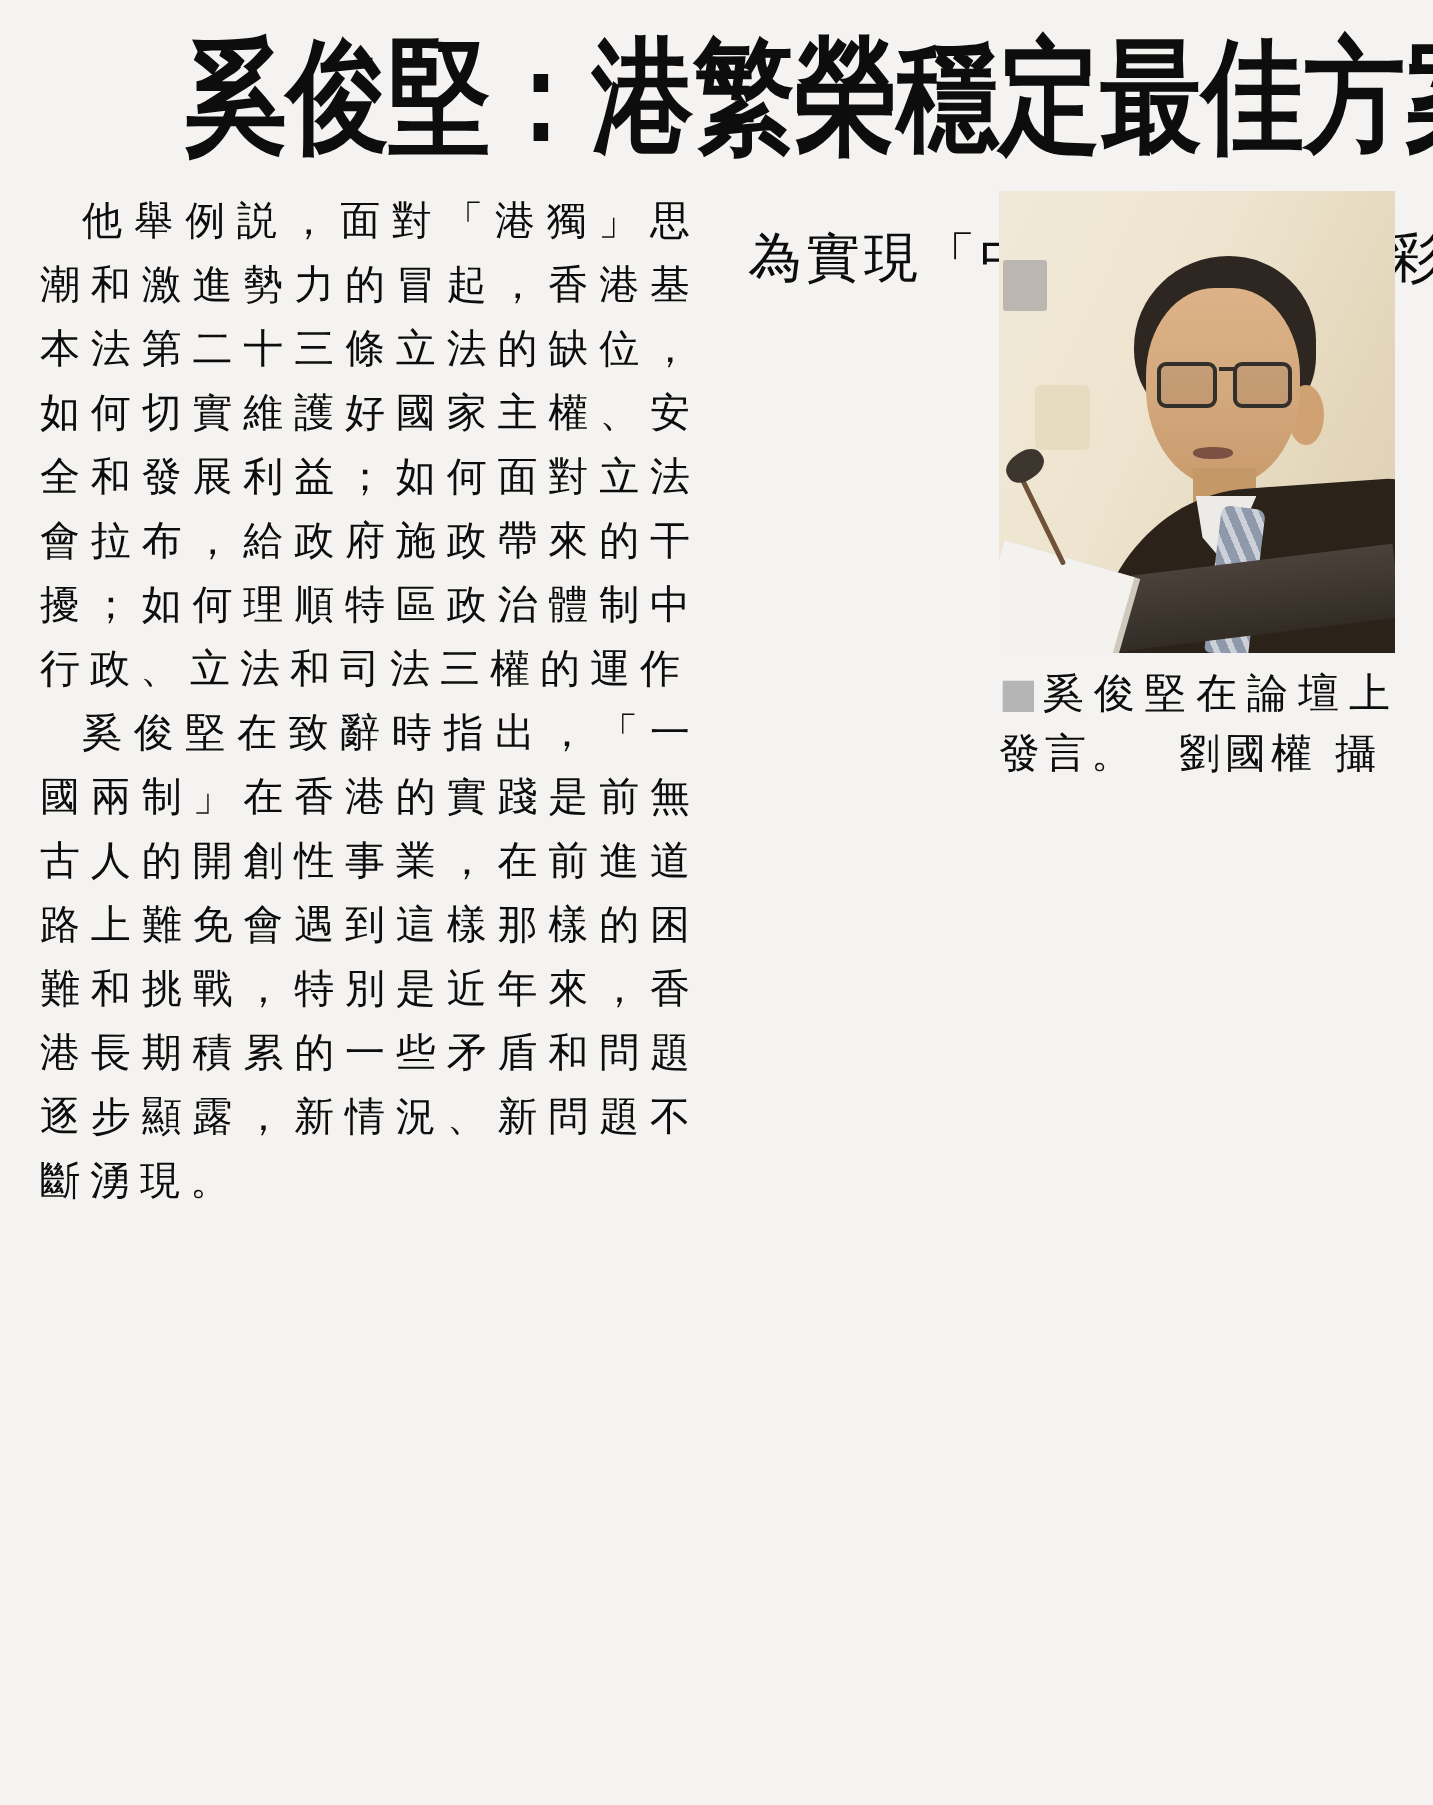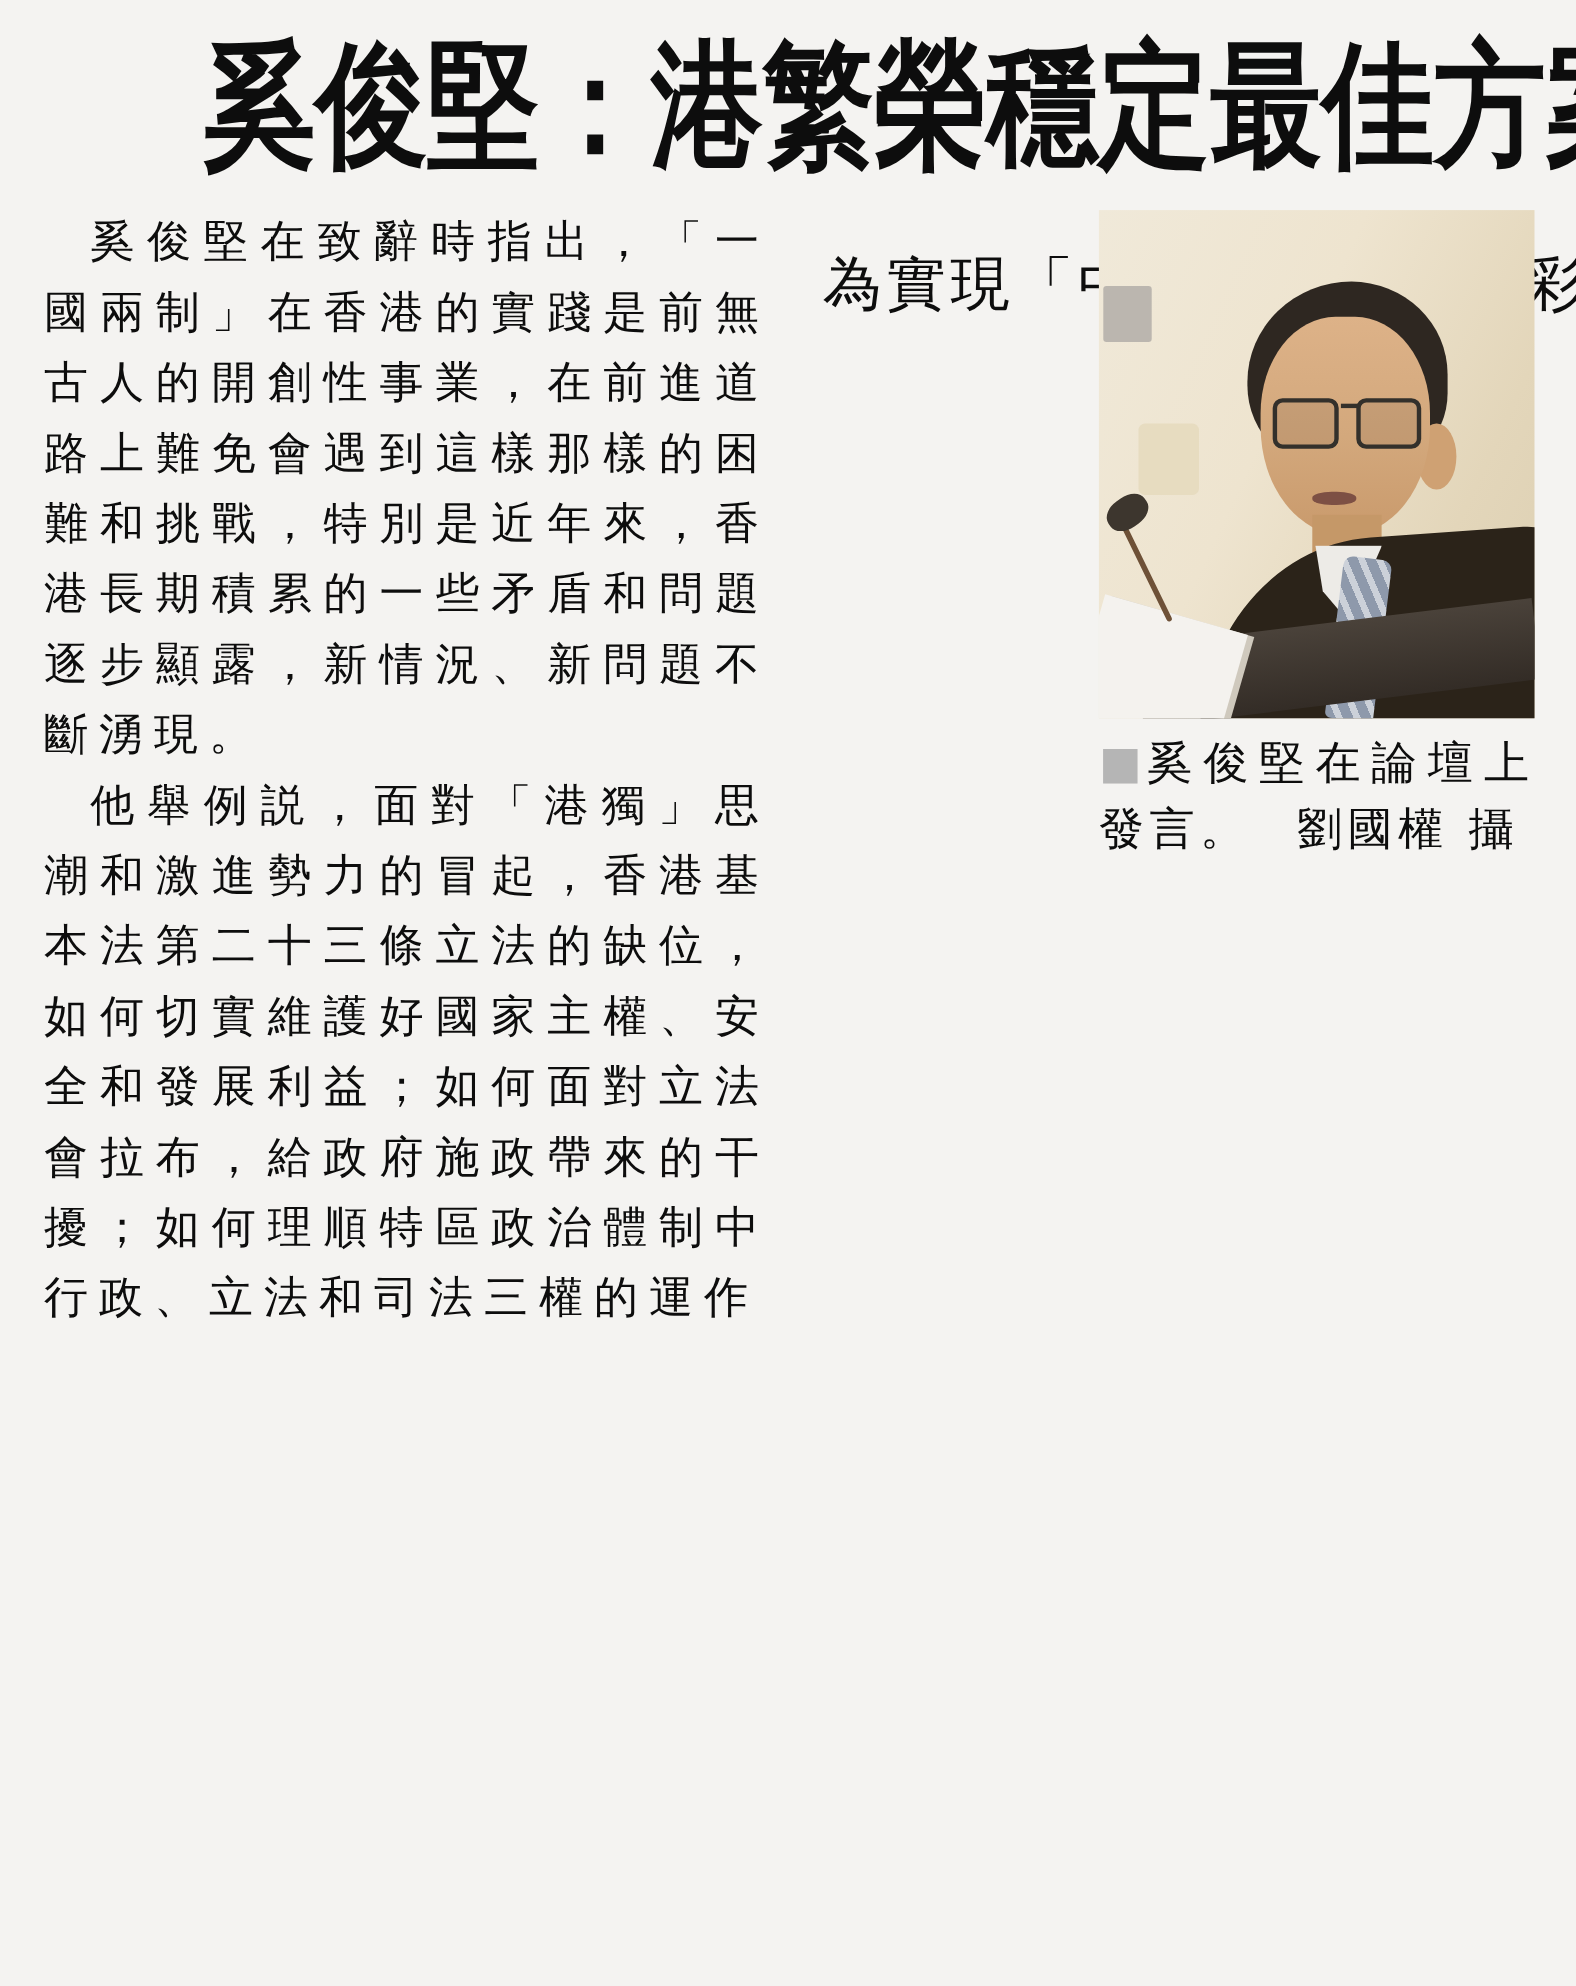--- a/index.html
+++ b/index.html
@@ -114,22 +114,22 @@
 </head>
 <body>
 
 <div class="page">
 
   <h1 class="headline"><span class="headline-scale">奚俊堅：港繁榮穩定最佳方案</span></h1>
 
   <div class="columns">
 
     <div class="col-left">
+      <p class="para">他舉例説，面對「港獨」思潮和激進勢力的冒起，香港基本法第二十三條立法的缺位，如何切實維護好國家主權、安全和發展利益；如何面對立法會拉布，給政府施政帶來的干擾；如何理順特區政治體制中行政、立法和司法三權的運作</p>
       <p class="para">奚俊堅在致辭時指出，「一國兩制」在香港的實踐是前無古人的開創性事業，在前進道路上難免會遇到這樣那樣的困難和挑戰，特別是近年來，香港長期積累的一些矛盾和問題逐步顯露，新情況、新問題不斷湧現。</p>
-      <p class="para">他舉例説，面對「港獨」思潮和激進勢力的冒起，香港基本法第二十三條立法的缺位，如何切實維護好國家主權、安全和發展利益；如何面對立法會拉布，給政府施政帶來的干擾；如何理順特區政治體制中行政、立法和司法三權的運作</p>
     </div>
 
     <div class="col-right">
 
       <figure class="photo-fig" style="margin-block:3px 48px; margin-inline:0;">
         <div class="photo">
           <div class="ph-plaque"></div>
           <div class="ph-plaque2"></div>
           <div class="ph-hair"></div>
           <div class="ph-ear"></div>

